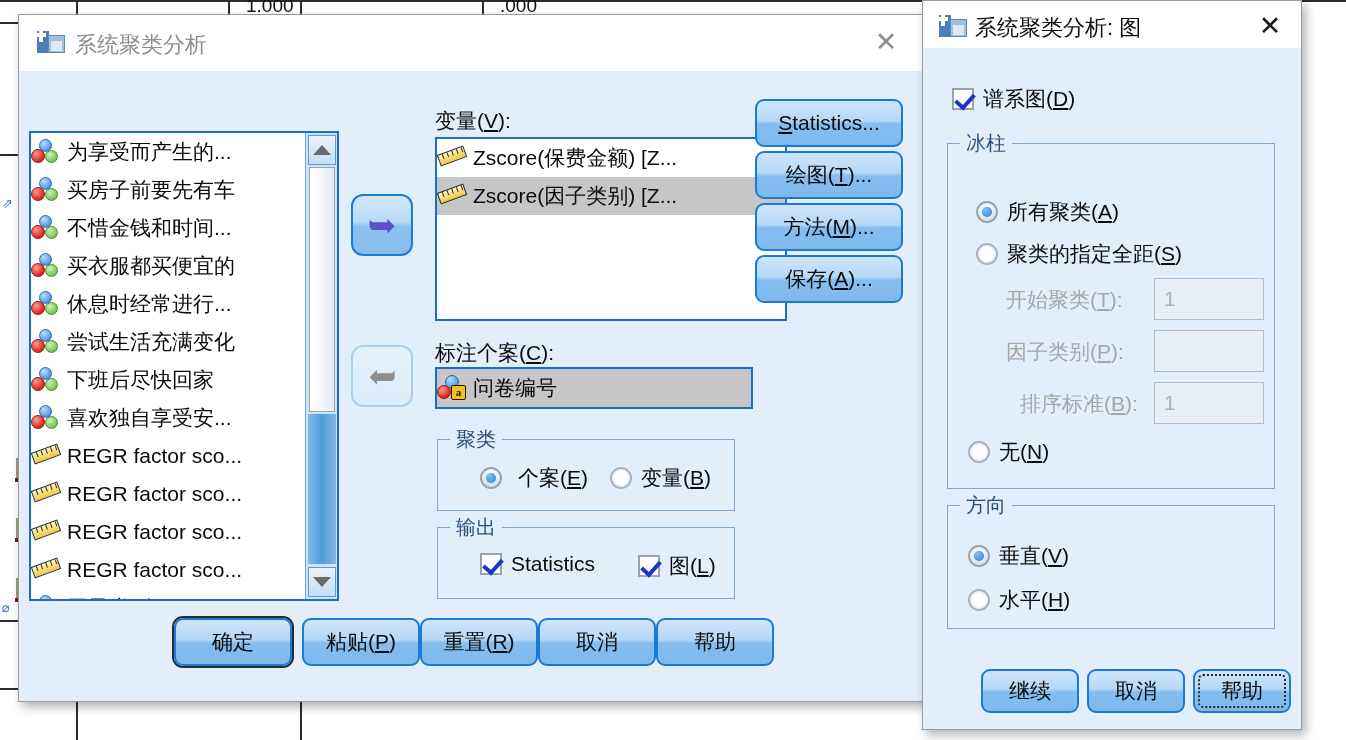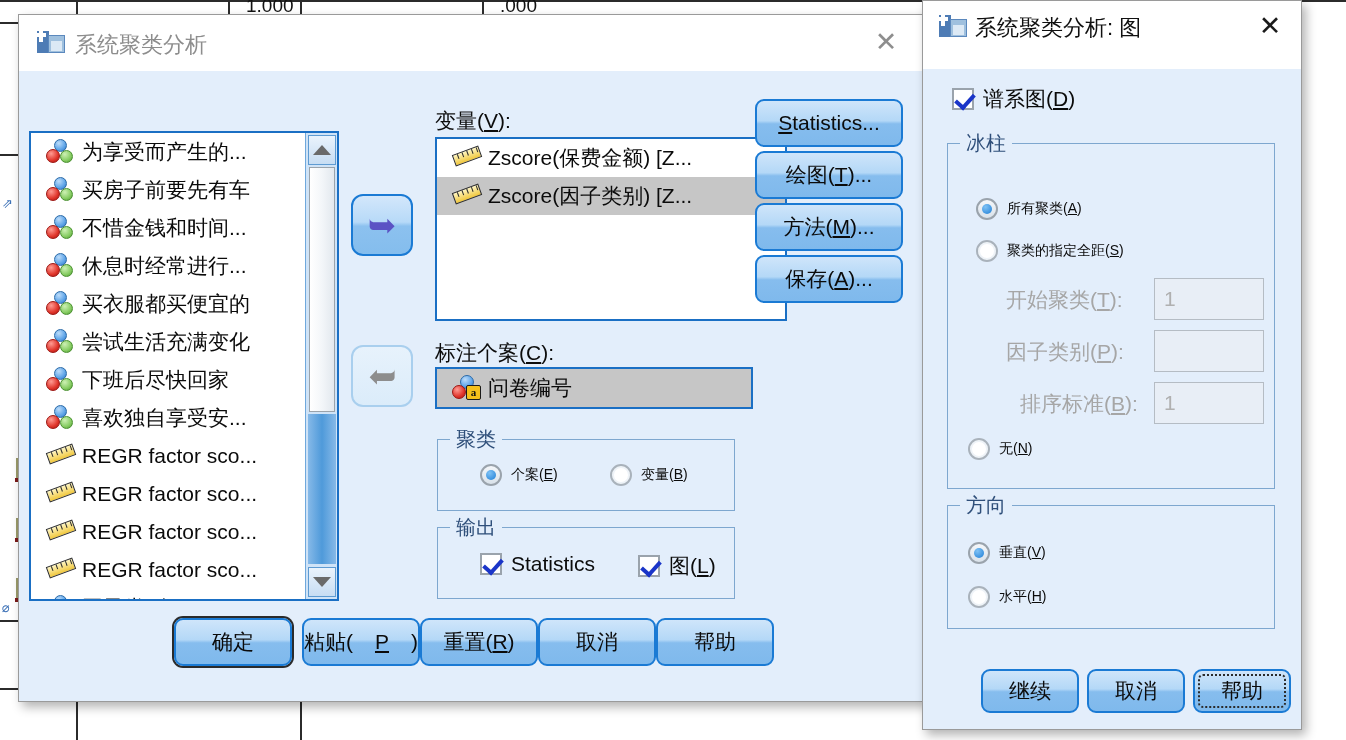--- a/index.html
+++ b/index.html
@@ -42,21 +42,21 @@
   .spssicon .cx { position:absolute; left:2px; top:0px; width:4px; height:13px; background:#fff; }
   .spssicon .cy { position:absolute; left:0px; top:4px; width:9px; height:4px; background:#fff; }
 
   
   .lbl { position:absolute; font-size:21px; color:#0c0c0c; white-space:nowrap; }
   .lbl u { text-decoration: underline; }
   .lbl.dim { color:#a6a6a6; }
 
   
   .listbox { position:absolute; background:#ffffff; border:2px solid #1a6fc4; overflow:hidden; }
-  .listrow { position:relative; height:38px; display:flex; align-items:center; padding-left:15px; white-space:nowrap; }
+  .listrow { position:relative; height:38px; display:flex; align-items:center; padding-left:0; white-space:nowrap; }
   .listrow .rowtext { font-size:21px; color:#0b0b0b; margin-left:6px; }
   .listrow.selected { background:#c6c6c6; }
   .listrow .rowtext.scale { color:#0b0b0b; }
 
   
   .ic-nominal { position:relative; width:30px; height:26px; flex:0 0 30px; }
   .ic-nominal i { position:absolute; border-radius:50%; display:block; }
   .ic-nominal .ball-b { left:8px;  top:0px;  width:13px; height:13px; background:radial-gradient(circle at 35% 30%, #bcdcfa 0%, #5ea4e8 60%, #2e72bd 100%); border:1px solid #2a6aa8; }
   .ic-nominal .ball-r { left:0px;  top:10px; width:14px; height:14px; background:radial-gradient(circle at 35% 30%, #ff9b93 0%, #e0352b 60%, #a81510 100%); border:1px solid #9c1410; }
   .ic-nominal .ball-g { left:14px; top:11px; width:13px; height:13px; background:radial-gradient(circle at 35% 30%, #cdf0b4 0%, #86cc62 60%, #4d9630 100%); border:1px solid #4a9130; }
@@ -112,21 +112,21 @@
                      font-size:20px; color:#2f4f7a; white-space:nowrap; }
 
   
   .radio-wrap { position:absolute; display:flex; align-items:center; white-space:nowrap; }
   .radio { position:relative; width:22px; height:22px; border-radius:50%; flex:0 0 22px;
            background:linear-gradient(#f4f7fa,#d9e2ea); border:2px solid #9aa3ac; }
   .radio.checked::after { content:""; position:absolute; left:50%; top:50%; width:10px; height:10px;
                           transform:translate(-50%,-50%); border-radius:50%;
                           background:radial-gradient(circle at 35% 30%, #7fc2f5, #1e7ed6); }
   .radio.unchecked { background:#ffffff; border:2px solid #a9b2bb; box-shadow: inset 0 0 0 2px #eef3f8; }
-  .radio-wrap .rtext { font-size:14px; color:#0b0b0b; margin-left:9px; }
+  .radio-wrap .rtext { font-size:21px; color:#0b0b0b; margin-left:9px; }
   .radio-wrap .rtext u { text-decoration: underline; }
 
   
   .check-wrap { position:absolute; display:flex; align-items:center; white-space:nowrap; }
   .checkbox { position:relative; width:22px; height:22px; flex:0 0 22px; background:#ffffff;
               border:2px solid #9aa3ac; }
   .checkbox.checked::after { content:""; position:absolute; left:5px; top:0px; width:8px; height:15px;
                              border:solid #1a35c8; border-width:0 4px 4px 0; transform:rotate(42deg); }
   .check-wrap .ctext { font-size:21px; color:#0b0b0b; margin-left:9px; }
   .check-wrap .ctext u { text-decoration: underline; }
@@ -203,29 +203,29 @@
               <i class="ball-g"></i>
             </span>
           <span class="rowtext">不惜金钱和时间...</span>
         </div>
         <div class="listrow">
           <span class="ic-nominal">
               <i class="ball-b"></i>
               <i class="ball-r"></i>
               <i class="ball-g"></i>
             </span>
+          <span class="rowtext">买衣服都买便宜的</span>
+        </div>
+        <div class="listrow">
+          <span class="ic-nominal">
+              <i class="ball-b"></i>
+              <i class="ball-r"></i>
+              <i class="ball-g"></i>
+            </span>
           <span class="rowtext">休息时经常进行...</span>
-        </div>
-        <div class="listrow">
-          <span class="ic-nominal">
-              <i class="ball-b"></i>
-              <i class="ball-r"></i>
-              <i class="ball-g"></i>
-            </span>
-          <span class="rowtext">买衣服都买便宜的</span>
         </div>
         <div class="listrow">
           <span class="ic-nominal">
               <i class="ball-b"></i>
               <i class="ball-r"></i>
               <i class="ball-g"></i>
             </span>
           <span class="rowtext">尝试生活充满变化</span>
         </div>
         <div class="listrow">
@@ -345,21 +345,21 @@
         <span>)...</span>
     </div>
     <div class="btn" style="left:736px; top:240px; width:148px; height:48px;">
       <span>保存(</span>
         <u>A</u>
         <span>)...</span>
     </div>
 
     <div class="group" style="left:418px; top:424px; width:298px; height:72px;">
       <div class="gtitle">聚类</div>
-      <div class="radio-wrap" style="left:42px; top:24px;">
+      <div class="radio-wrap" style="left:42px; top:24px;gap:7px;">
         <span class="radio checked"></span>
         <span class="rtext"><span>个案(</span><u>E</u><span>)</span></span>
       </div>
       <div class="radio-wrap" style="left:172px; top:24px;">
         <span class="radio unchecked"></span>
         <span class="rtext"><span>变量(</span><u>B</u><span>)</span></span>
       </div>
     </div>
 
     <div class="group" style="left:418px; top:512px; width:298px; height:72px;">
@@ -370,41 +370,41 @@
       </div>
       <div class="check-wrap" style="left:200px; top:24px;">
         <span class="checkbox checked"></span>
         <span class="ctext"><span>图(</span><u>L</u><span>)</span></span>
       </div>
     </div>
 
     <div class="btn default-btn" style="left:155px; top:603px; width:118px; height:48px;">
       <span>确定</span>
     </div>
-    <div class="btn" style="left:283px; top:603px; width:118px; height:48px;justify-content:space-between;">
+    <div class="btn" style="left:283px; top:603px; width:118px; height:48px;">
       <span>粘贴(</span>
         <u>P</u>
         <span>)</span>
     </div>
     <div class="btn" style="left:401px; top:603px; width:118px; height:48px;">
       <span>重置(</span>
         <u>R</u>
         <span>)</span>
     </div>
     <div class="btn" style="left:519px; top:603px; width:118px; height:48px;">
       <span>取消</span>
     </div>
     <div class="btn" style="left:637px; top:603px; width:118px; height:48px;">
       <span>帮助</span>
     </div>
   </div>
 
   <div class="dialog shadowed" style="left:922px; top:0px; width:380px; height:730px;">
 
-    <div class="titlebar active" style="height:68px;">
+    <div class="titlebar active" style="height:47px;">
       <div class="tb-icon" style="left:16px; top:12px;">
         <div class="spssicon">
             <div class="b1"></div>
             <div class="b2"></div>
             <div class="b3"></div>
             <div class="cx"></div>
             <div class="cy"></div>
           </div>
       </div>
       <div class="tb-title" style="left:52px; top:12px;">系统聚类分析: 图</div>

